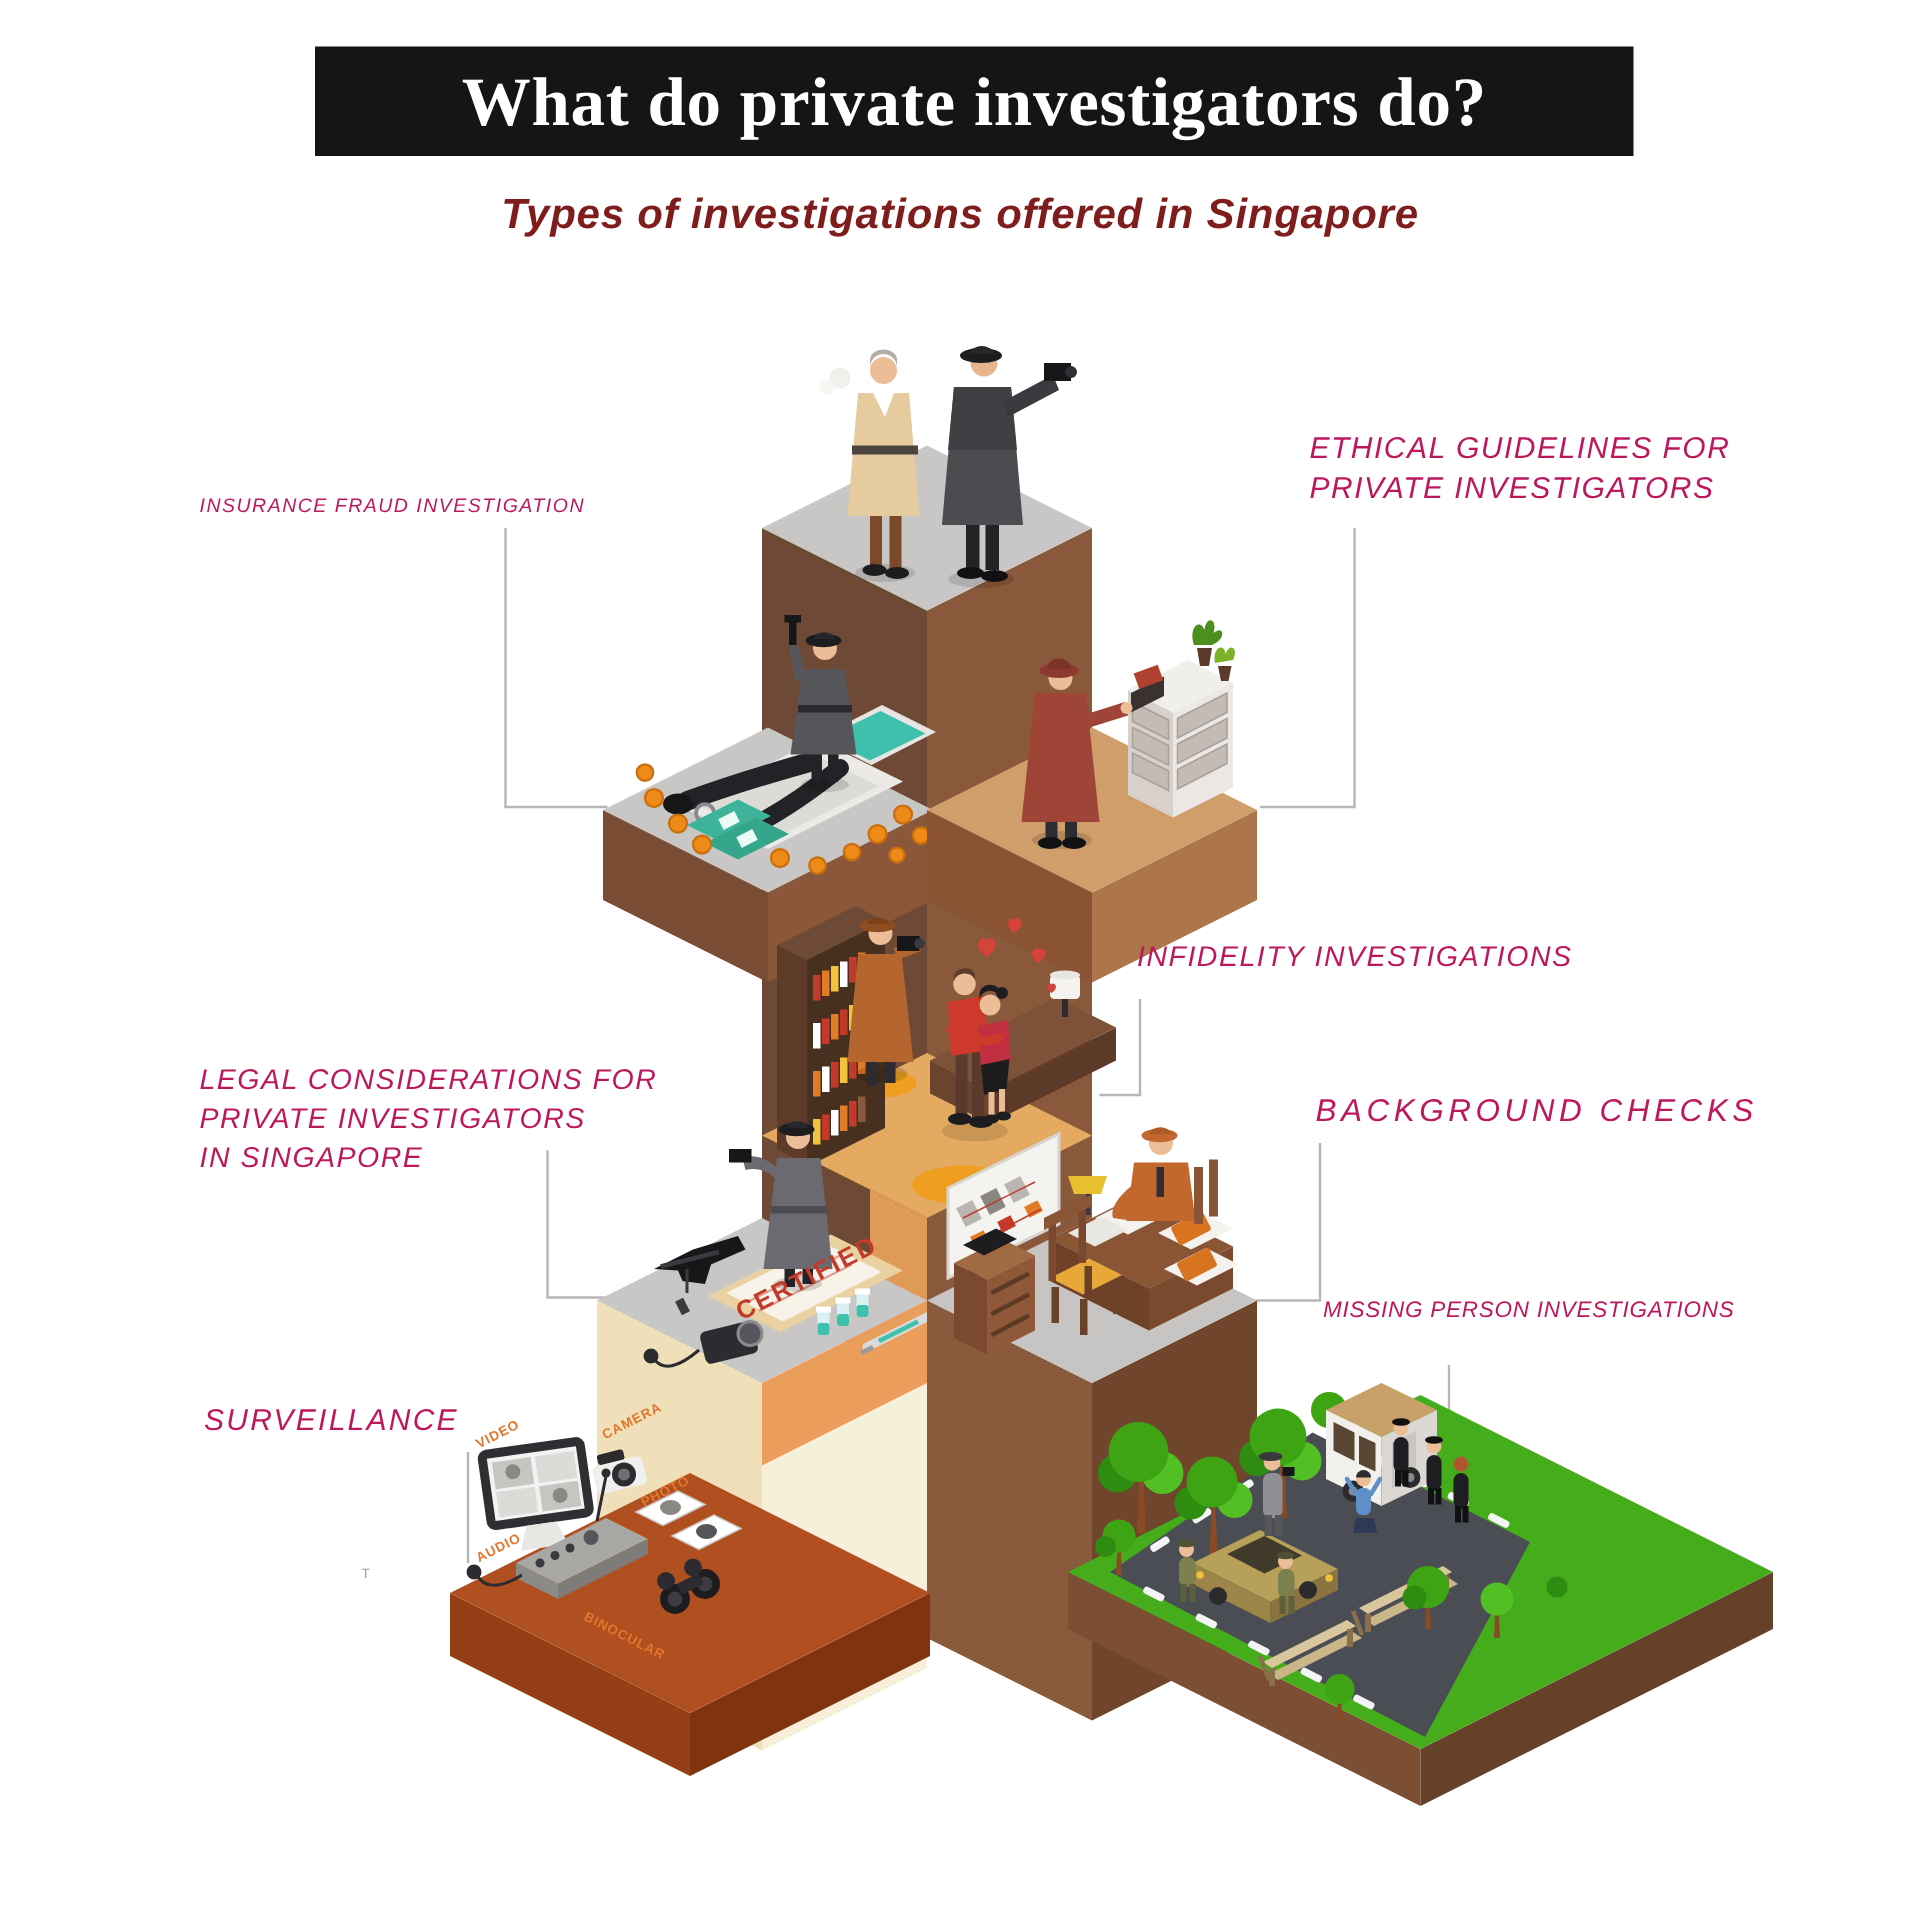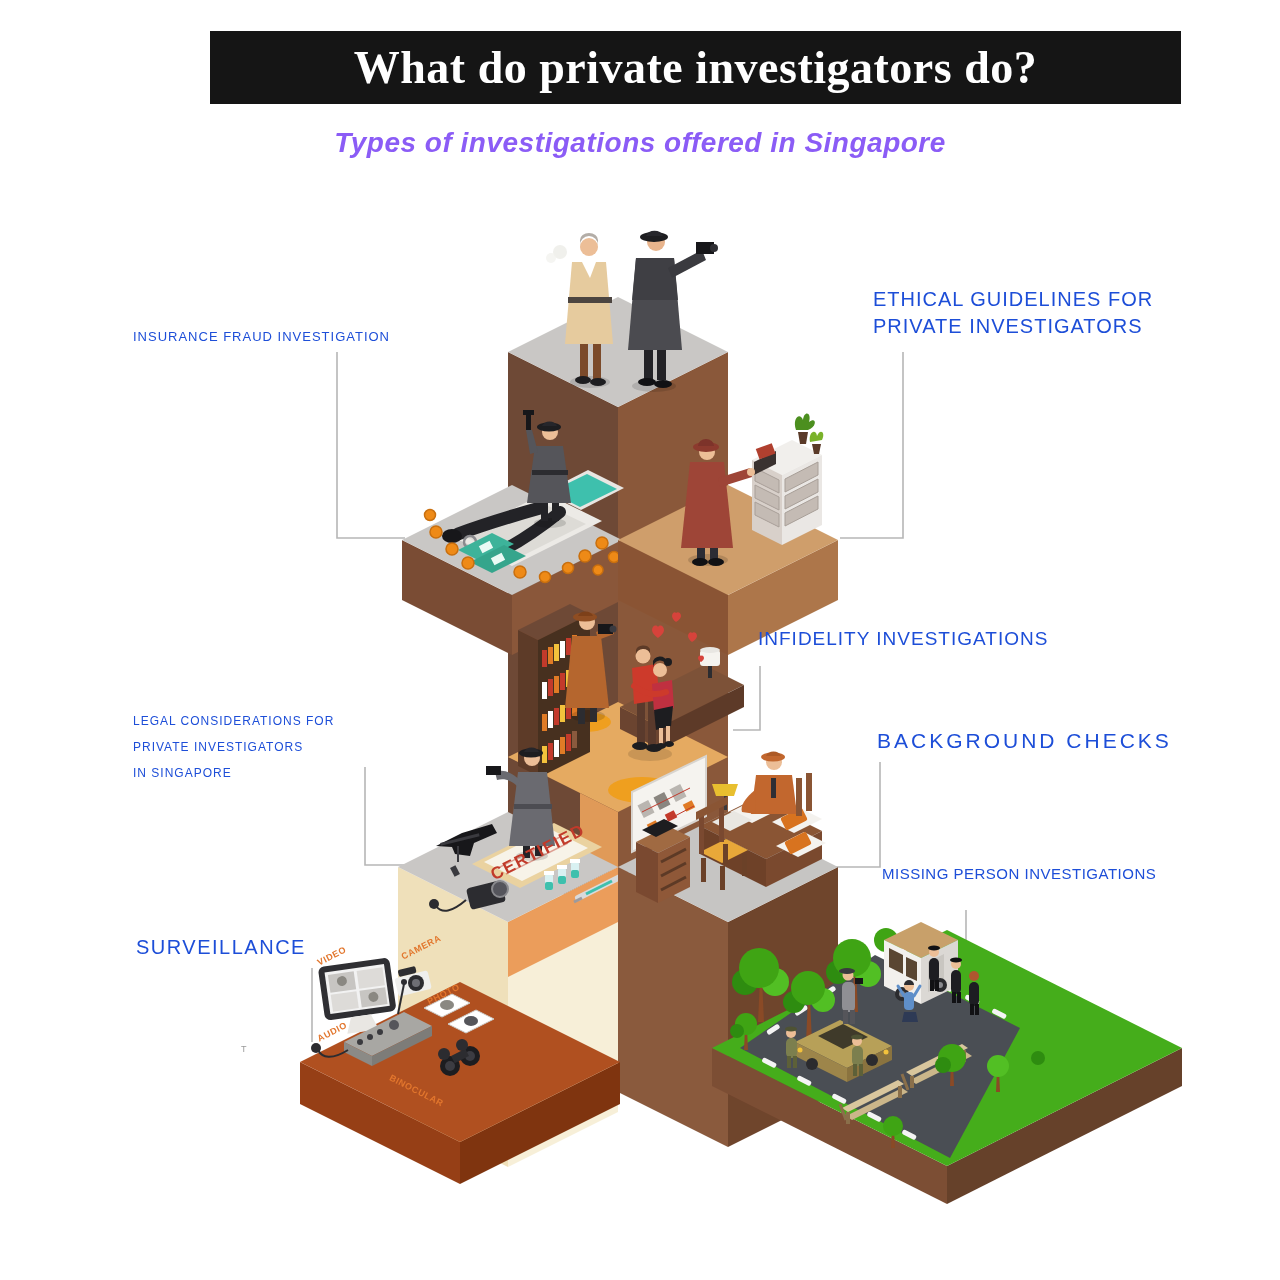--- a/index.html
+++ b/index.html
@@ -1,34 +1,34 @@
 <!DOCTYPE html>
 <html><head>
 <meta charset="utf-8">
 <style>
   html,body{margin:0;padding:0;background:#ffffff;}
   .stage{position:relative;width:1280px;height:1280px;background:#ffffff;overflow:hidden;
          font-family:"Liberation Sans", sans-serif;}
   .art{position:absolute;left:0;top:0;width:1280px;height:1280px;}
 
   
-  .title-box{position:absolute;left:210px;top:31px;width:971px;height:73px;background:#151515;
+  .title-box{position:absolute;left:210px;top:31px;width:879px;height:73px;background:#151515;
              display:flex;align-items:center;justify-content:center;}
   .title-box h1{margin:0;color:#ffffff;font-family:"Liberation Serif", serif;font-weight:900;
                 font-size:46px;letter-spacing:.5px;white-space:nowrap;}
-  .subtitle{position:absolute;left:0;top:127px;width:1280px;text-align:center;color:#8b5cf6;
+  .subtitle{position:absolute;left:0;top:127px;width:1280px;text-align:center;color:#7f1d1d;
             font-size:28px;font-style:italic;font-weight:600;letter-spacing:.5px;}
 
   
-  .lbl{position:absolute;color:#1d4ed8;letter-spacing:1px;line-height:1.35;white-space:nowrap;}
+  .lbl{position:absolute;color:#be185d;letter-spacing:1px;line-height:1.35;white-space:nowrap;font-style:italic;}
   .lbl span{display:block;}
   .lbl-insurance{left:133px;top:328px;font-size:13px;}
   .lbl-ethical{left:873px;top:286px;font-size:20px;line-height:27px;}
   .lbl-infidelity{left:758px;top:626px;font-size:19px;}
-  .lbl-legal{left:133px;top:708px;font-size:12px;line-height:26px;}
+  .lbl-legal{left:133px;top:708px;font-size:19px;line-height:26px;}
   .lbl-background{left:877px;top:727px;font-size:21px;letter-spacing:3px;}
   .lbl-missing{left:882px;top:864px;font-size:15px;letter-spacing:.5px;text-align:right;}
   .lbl-surveillance{left:136px;top:934px;font-size:20px;letter-spacing:1.5px;}
 
   
   .tag{position:absolute;color:#e2762d;font-size:9px;font-weight:bold;letter-spacing:.6px;
        transform-origin:left center;white-space:nowrap;}
   .tag.up{transform:rotate(-27deg);}
   .tag.down{transform:rotate(27deg);}
   .certified{position:absolute;left:492px;top:866px;color:#c13a2a;font-size:17px;font-weight:800;

